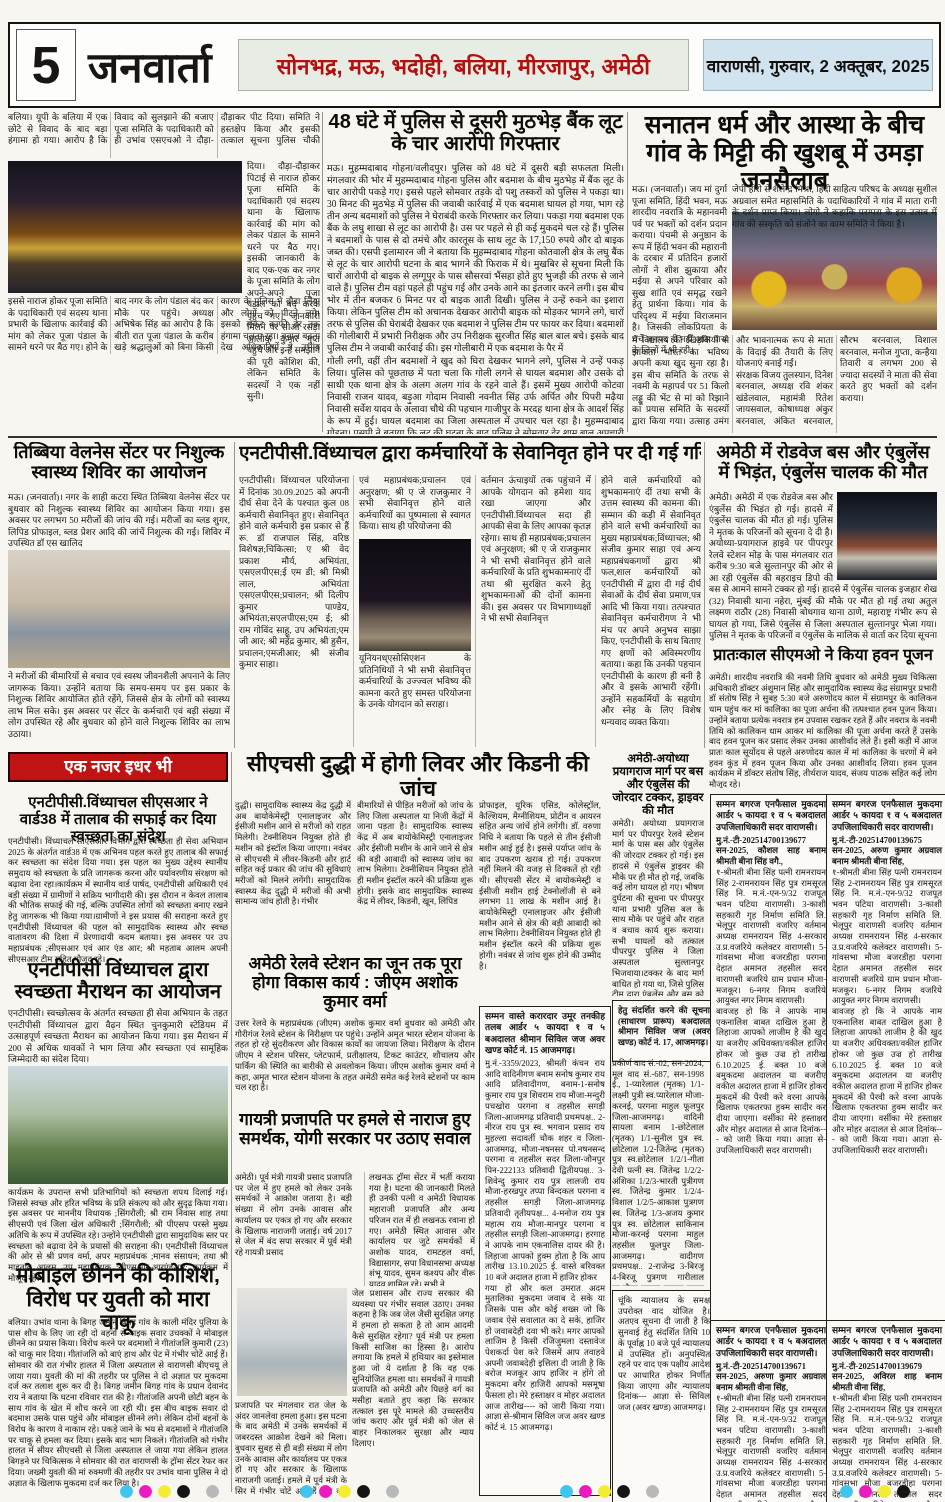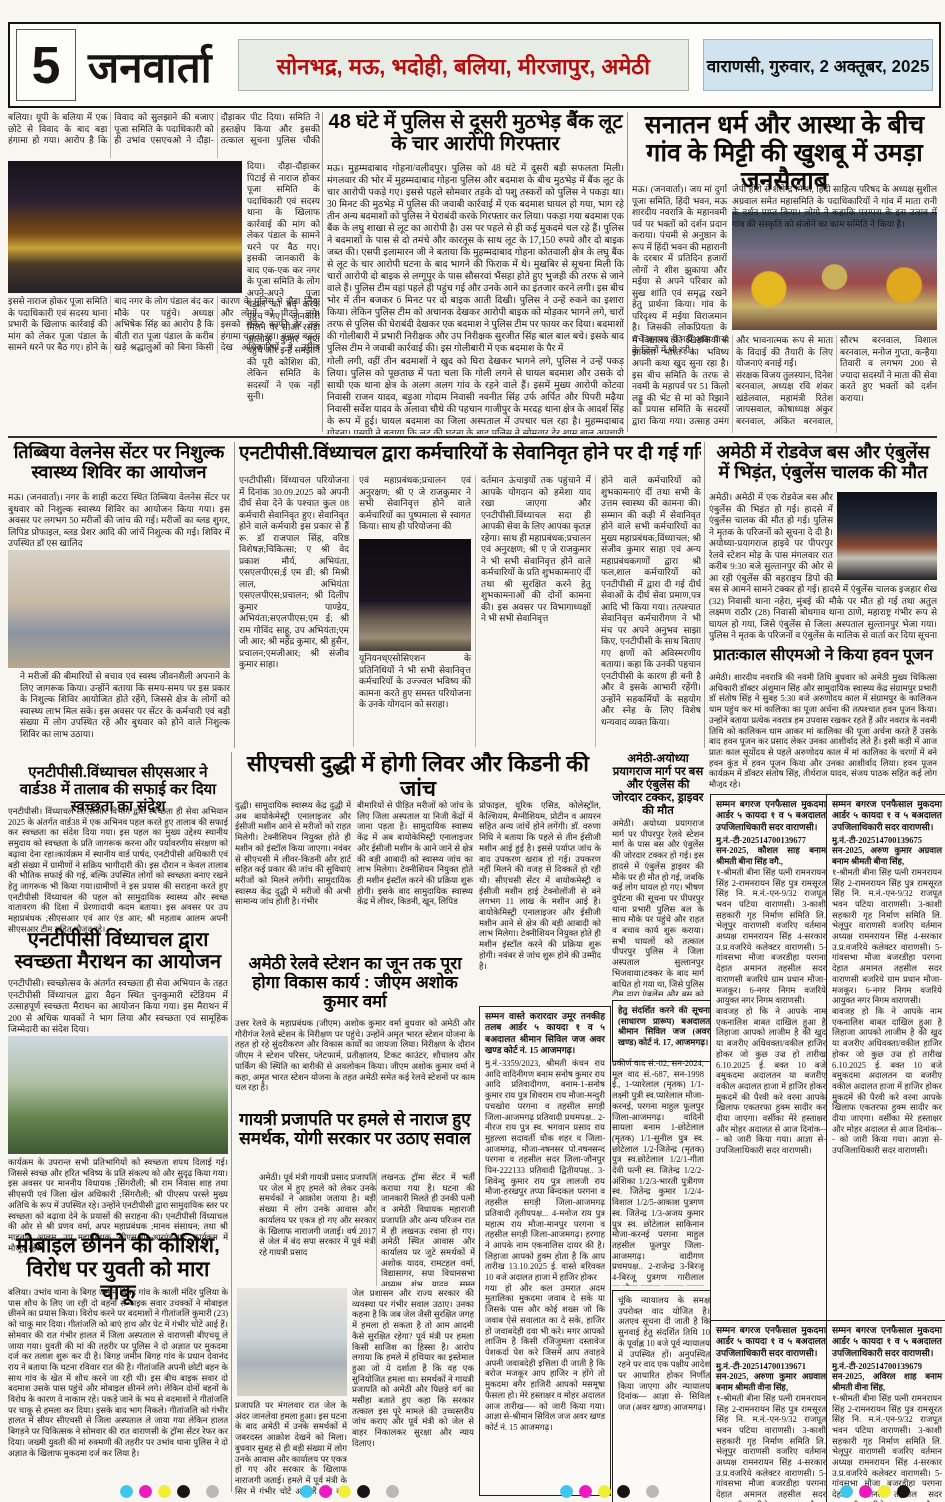--- a/index.html
+++ b/index.html
@@ -81,21 +81,21 @@
       <div>संरक्षक विजय तुलस्यान, दिनेश बरनवाल, अध्यक्ष रवि शंकर खंडेलवाल, महामंत्री रितेश जायसवाल, कोषाध्यक्ष अंकुर बरनवाल, अंकित बरनवाल, सौरभ बरनवाल, विशाल बरनवाल, मनोज गुप्ता, कन्हैया तिवारी व लगभग 200 से ज्यादा सदस्यों ने माता की सेवा करते हुए भक्तों को दर्शन कराया।</div>
     </div>
   </div>
 
   <div class="abs hline" style="left:8px;top:436px;width:929px;"></div>
 
   <div class="abs" style="left:8px;top:442px;width:222px;height:306px;">
     <div class="hl" style="font-size:18px;height:50px;">तिब्बिया वेलनेस सेंटर पर निशुल्क स्वास्थ्य शिविर का आयोजन</div>
     <div class="bsm" style="height:56px;">मऊ। (जनवार्ता)। नगर के शाही कटरा स्थित तिब्बिया वेलनेस सेंटर पर बुधवार को निशुल्क स्वास्थ्य शिविर का आयोजन किया गया। इस अवसर पर लगभग 50 मरीजों की जांच की गई। मरीजों का ब्लड शुगर, लिपिड प्रोफाइल, ब्लड प्रेशर आदि की जांचें निशुल्क की गई। शिविर में उपस्थित डॉ एस खालिद</div>
     <div class="photo ph-clinic" style="width:222px;height:118px;margin-top:2px;"></div>
-    <div class="bsm" style="height:74px;margin-top:3px;margin-left:12px;">ने मरीजों की बीमारियों से बचाव एवं स्वस्थ जीवनशैली अपनाने के लिए जागरूक किया। उन्होंने बताया कि समय-समय पर इस प्रकार के निशुल्क शिविर आयोजित होते रहेंगे, जिससे क्षेत्र के लोगों को स्वास्थ्य लाभ मिल सके। इस अवसर पर सेंटर के कर्मचारी एवं बड़ी संख्या में लोग उपस्थित रहे और बुधवार को होने वाले निशुल्क शिविर का लाभ उठाया।</div>
+    <div class="bsm" style="height:74px;margin-top:3px;">ने मरीजों की बीमारियों से बचाव एवं स्वस्थ जीवनशैली अपनाने के लिए जागरूक किया। उन्होंने बताया कि समय-समय पर इस प्रकार के निशुल्क शिविर आयोजित होते रहेंगे, जिससे क्षेत्र के लोगों को स्वास्थ्य लाभ मिल सके। इस अवसर पर सेंटर के कर्मचारी एवं बड़ी संख्या में लोग उपस्थित रहे और बुधवार को होने वाले निशुल्क शिविर का लाभ उठाया।</div>
   </div>
 
   <div class="abs vline" style="left:234px;top:442px;height:306px;"></div>
 
   <div class="abs" style="left:239px;top:442px;width:462px;height:306px;">
     <div class="hl" style="font-size:19px;height:30px;white-space:nowrap;">एनटीपीसी.विंध्याचल द्वारा कर्मचारियों के सेवानिवृत होने पर दी गई गरिमामयी विदाई</div>
     <div style="display:flex;height:272px;margin-top:3px;">
       <div class="bsm" style="width:110px;flex:none;border-right:1px solid #b9b5ad;padding-right:4px;">एनटीपीसी। विंध्याचल परियोजना में दिनांक 30.09.2025 को अपनी दीर्घ सेवा देने के पश्चात कुल 08 कर्मचारी सेवानिवृत हुए। सेवानिवृत होने वाले कर्मचारी इस प्रकार से हैं रू. डॉ राजपाल सिंह, वरिष्ठ विशेषज्ञ;चिकित्सा; ए श्री वेद प्रकाश मौर्य, अभियंता, एसएलपीएस;ई एम डी; श्री मिश्री लाल, अभियंता एसएलपीएस;प्रचालन; श्री दिलीप कुमार पाण्डेय, अभियंता;सएलपीएस;एम ई; श्री राम गोविंद साहू, उप अभियंता;एम जी आर; श्री महेंद्र कुमार, श्री हुसैन, प्रचालन;एमजीआर; श्री संजीव कुमार साहा।</div>
       <div style="width:112px;flex:none;margin-left:5px;border-right:1px solid #b9b5ad;padding-right:4px;">
         <div class="bsm" style="height:62px;">एवं महाप्रबंधक;प्रचालन एवं अनुरक्षण; श्री ए जे राजकुमार ने सभी सेवानिवृत्त होने वाले कर्मचारियों का पुष्पमाला से स्वागत किया। साथ ही परियोजना की</div>
@@ -116,20 +116,21 @@
       <div class="bsm">अमेठी। अमेठी में एक रोडवेज बस और एंबुलेंस की भिड़ंत हो गई। हादसे में एंबुलेंस चालक की मौत हो गई। पुलिस ने मृतक के परिजनों को सूचना दे दी है। अयोध्या-प्रयागराज हाइवे पर पीपरपुर रेलवे स्टेशन मोड़ के पास मंगलवार रात करीब 9:30 बजे सुल्तानपुर की ओर से आ रही एंबुलेंस की बहराइच डिपो की बस से आमने सामने टक्कर हो गई। हादसे में एंबुलेंस चालक इजहार शेख (32) निवासी थाना नहेरा, मुंबई की मौके पर मौत हो गई तथा अतुल लक्ष्मण राठौर (28) निवासी बोधगाव थाना ठाणे, महाराष्ट्र गंभीर रूप से घायल हो गया, जिसे एंबुलेंस से जिला अस्पताल सुल्तानपुर भेजा गया। पुलिस ने मृतक के परिजनों व एंबुलेंस के मालिक से वार्ता कर दिया सूचना दे दी है।</div>
     </div>
   </div>
 
   <div class="abs" style="left:709px;top:646px;width:228px;height:142px;">
     <div class="hl" style="font-size:16px;height:24px;white-space:nowrap;">प्रातःकाल सीएमओ ने किया हवन पूजन</div>
     <div class="bxs" style="height:114px;margin-top:2px;">अमेठी। शारदीय नवरात्रि की नवमी तिथि बुधवार को अमेठी मुख्य चिकित्सा अधिकारी डॉक्टर अंशुमान सिंह और सामुदायिक स्वास्थ्य केंद्र संग्रामपुर प्रभारी डॉ संतोष सिंह ने सुबह 5:30 बजे अरुणोदय काल में संग्रामपुर के कालिकन धाम पहुंच कर मां कालिका का पूजा अर्चना की तत्पश्चात हवन पूजन किया। उन्होंने बताया प्रत्येक नवरात्र हम उपवास रखकर रहते हैं और नवरात्र के नवमी तिथि को कालिकन धाम आकर मां कालिका की पूजा अर्चना करते हैं उसके बाद हवन पूजन कर प्रसाद लेकर उनका आशीर्वाद लेते हैं। इसी कड़ी में आज प्रातः काल सूर्योदय से पहले अरुणोदय काल में मां कालिका के चरणों में बने हवन कुंड में हवन पूजन किया और उनका आशीर्वाद लिया। हवन पूजन कार्यक्रम में डॉक्टर संतोष सिंह, तीर्थराज यादव, संजय पाठक सहित कई लोग मौजूद रहे।</div>
   </div>
 
   <div class="abs" style="left:8px;top:752px;width:220px;height:744px;">
+    <div class="banner" style="height:26px;line-height:26px;font-size:17px;">एक नजर इधर भी</div>
     <div class="hl" style="font-size:15px;height:42px;margin-top:12px;">एनटीपीसी.विंध्याचल सीएसआर ने वार्ड38 में तालाब की सफाई कर दिया स्वच्छता का संदेश</div>
     <div class="bxs" style="height:118px;">एनटीपीसी। विंध्याचल सीएसआर विभाग द्वारा स्वच्छता ही सेवा अभियान 2025 के अंतर्गत वार्ड38 में एक अभिनव पहल करते हुए तालाब की सफाई कर स्वच्छता का संदेश दिया गया। इस पहल का मुख्य उद्देश्य स्थानीय समुदाय को स्वच्छता के प्रति जागरूक करना और पर्यावरणीय संरक्षण को बढ़ावा देना रहा।कार्यक्रम में स्थानीय वार्ड पार्षद, एनटीपीसी अधिकारी एवं बड़ी संख्या में ग्रामीणों ने सक्रिय भागीदारी की। इस दौरान न केवल तालाब की भौतिक सफाई की गई, बल्कि उपस्थित लोगों को स्वच्छता बनाए रखने हेतु जागरूक भी किया गया।ग्रामीणों ने इस प्रयास की सराहना करते हुए एनटीपीसी विंध्याचल की पहल को सामुदायिक स्वास्थ्य और स्वच्छ वातावरण की दिशा में प्रेरणादायी कदम बताया। इस अवसर पर उप महाप्रबंधक ;सीएसआर एवं आर एंड आर; श्री महताब आलम अपनी सीएसआर टीम सहित मौजूद रहे।</div>
     <div class="hl" style="font-size:20px;height:50px;margin-top:4px;">एनटीपीसी विंध्याचल द्वारा स्वच्छता मैराथन का आयोजन</div>
     <div class="bsm" style="height:56px;">एनटीपीसी। स्वच्छोत्सव के अंतर्गत स्वच्छता ही सेवा अभियान के तहत एनटीपीसी विंध्याचल द्वारा वैढ़न स्थित चुनकुमारी स्टेडियम में उत्साहपूर्ण स्वच्छता मैराथन का आयोजन किया गया। इस मैराथन में 200 से अधिक धावकों ने भाग लिया और स्वच्छता एवं सामूहिक जिम्मेदारी का संदेश दिया।</div>
     <div class="photo ph-marathon" style="width:220px;height:118px;margin-top:2px;"></div>
     <div class="bxs" style="height:72px;margin-top:3px;">कार्यक्रम के उपरान्त सभी प्रतिभागियों को स्वच्छता शपथ दिलाई गई। जिससे स्वच्छ और हरित भविष्य के प्रति संकल्प को और सुदृढ़ किया गया। इस अवसर पर माननीय विधायक ;सिंगरौली; श्री राम निवास शाह तथा सीएसपी एवं जिला खेल अधिकारी ;सिंगरौली; श्री पीएसप परस्ते मुख्य अतिथि के रूप में उपस्थित रहे। उन्होंने एनटीपीसी द्वारा सामुदायिक स्तर पर स्वच्छता को बढ़ावा देने के प्रयासों की सराहना की। एनटीपीसी विंध्याचल की ओर से श्री प्रणव वर्मा, अपर महाप्रबंधक ;मानव संसाधन; तथा श्री माहताब आलम, उप महाप्रबंधक ;सीएसआर-आरएंडआर; कार्यक्रम में मौजूद रहे।</div>
     <div class="hl" style="font-size:21px;height:54px;margin-top:4px;">मोबाइल छीनने की कोशिश, विरोध पर युवती को मारा चाकू</div>
     <div class="bxs" style="height:176px;">बलिया। उभांव थाना के बिगह जमीन बिगह गांव के काली मंदिर पुलिया के पास शौच के लिए जा रही दो बहनों से बाइक सवार उचक्कों ने मोबाइल छीनने का प्रयास किया। विरोध करने पर बदमाशों ने गीतांजलि कुमारी (23) को चाकू मार दिया। गीतांजलि को बाएं हाथ और पेट में गंभीर चोटें आई हैं। सोमवार की रात गंभीर हालत में जिला अस्पताल से वाराणसी बीएचयू ले जाया गया। युवती की मां की तहरीर पर पुलिस ने दो अज्ञात पर मुकदमा दर्ज कर तलाश शुरू कर दी है। बिगह जमीन बिगह गांव के प्रधान देवानंद राय ने बताया कि घटना रविवार रात की है। गीतांजलि अपनी छोटी बहन के साथ गांव के खेत में शौच करने जा रही थी। इस बीच बाइक सवार दो बदमाश उसके पास पहुंचे और मोबाइल छीनने लगे। लेकिन दोनों बहनों के विरोध के कारण वे नाकाम रहे। पकड़े जाने के भय से बदमाशों ने गीतांजलि पर चाकू से हमला कर दिया। इसके बाद भाग निकले। गीतांजलि को गंभीर हालत में सीयर सीएचसी से जिला अस्पताल ले जाया गया लेकिन हालत बिगड़ने पर चिकित्सक ने सोमवार की रात वाराणसी के ट्रॉमा सेंटर रेफर कर दिया। जख्मी युवती की मां रुक्मणी की तहरीर पर उभांव थाना पुलिस ने दो अज्ञात के खिलाफ मुकदमा दर्ज कर लिया है।</div>
   </div>
 
@@ -138,21 +139,21 @@
   <div class="abs hl" style="left:235px;top:752px;width:366px;height:44px;font-size:22px;">सीएचसी दुद्धी में होगी लिवर और किडनी की जांच</div>
   <div class="abs bxs" style="left:235px;top:800px;width:116px;height:150px;">दुद्धी। सामुदायिक स्वास्थ्य केंद्र दुद्धी में अब बायोकेमेस्ट्री एनालाइजर और ईसीजी मशीन आने से मरीजों को राहत मिलेगी। टेक्नीशियन नियुक्त होते ही मशीन को इंस्टॉल किया जाएगा। नवंबर से सीएचसी में लीवर-किडनी और हार्ट सहित कई प्रकार की जांच की सुविधाएं मरीजों को मिलने लगेंगी। सामुदायिक स्वास्थ्य केंद्र दुद्धी में मरीजों की अभी सामान्य जांच होती है। गंभीर</div>
   <div class="abs bxs" style="left:357px;top:800px;width:116px;height:150px;">बीमारियों से पीड़ित मरीजों को जांच के लिए जिला अस्पताल या निजी केंद्रों में जाना पड़ता है। सामुदायिक स्वास्थ्य केंद्र में अब बायोकेमिस्ट्री एनालाइजर और ईसीजी मशीन के आने जाने से क्षेत्र की बड़ी आबादी को स्वास्थ्य जांच का लाभ मिलेगा। टेक्नीशियन नियुक्त होते ही मशीन इंस्टॉल करने की प्रक्रिया शुरू होगी। इसके बाद सामुदायिक स्वास्थ्य केंद्र में लीवर, किडनी, खून, लिपिड</div>
   <div class="abs bxs" style="left:479px;top:800px;width:122px;height:200px;">प्रोफाइल, यूरिक एसिड, कोलेस्ट्रॉल, कैल्शियम, मैग्नीशियम, प्रोटीन व आयरन सहित अन्य जांचें होने लगेंगी। डॉ. वरुणा निधि ने बताया कि पहले से तीन ईसीजी मशीन आई हुई है। इससे पर्याप्त जांच के बाद उपकरण खराब हो गई। उपकरण नहीं मिलने की वजह से दिक्कतें हो रही थी। सीएचसी सेंटर में बायोकमेस्ट्री व ईसीजी मशीन हाई टेक्नोलॉजी से बने लगभग 11 लाख के मशीन आई है। बायोकेमिस्ट्री एनालाइजर और ईसीजी मशीन आने से क्षेत्र की बड़ी आबादी को लाभ मिलेगा। टेक्नीशियन नियुक्त होते ही मशीन इंस्टॉल करने की प्रक्रिया शुरू होगी। नवंबर से जांच शुरू होने की उम्मीद है।</div>
 
   <div class="abs hl" style="left:235px;top:954px;width:240px;height:62px;font-size:17px;">अमेठी रेलवे स्टेशन का जून तक पूरा होगा विकास कार्य : जीएम अशोक कुमार वर्मा</div>
   <div class="abs bxs" style="left:235px;top:1018px;width:240px;height:90px;">उत्तर रेलवे के महाप्रबंधक (जीएम) अशोक कुमार वर्मा बुधवार को अमेठी और गौरीगंज रेलवे स्टेशन के निरीक्षण पर पहुंचे। उन्होंने अमृत भारत स्टेशन योजना के तहत हो रहे सुंदरीकरण और विकास कार्यों का जायजा लिया। निरीक्षण के दौरान जीएम ने स्टेशन परिसर, प्लेटफार्म, प्रतीक्षालय, टिकट काउंटर, शौचालय और पार्किंग की स्थिति का बारीकी से अवलोकन किया। जीएम अशोक कुमार वर्मा ने कहा, अमृत भारत स्टेशन योजना के तहत अमेठी समेत कई रेलवे स्टेशनों पर काम चल रहा है।</div>
 
   <div class="abs hl" style="left:235px;top:1110px;width:240px;height:60px;font-size:17px;">गायत्री प्रजापति पर हमले से नाराज हुए समर्थक, योगी सरकार पर उठाए सवाल</div>
   <div class="abs" style="left:235px;top:1172px;width:240px;height:114px;display:flex;">
-    <div class="bxs" style="width:117px;flex:none;border-right:1px solid #b9b5ad;padding-right:0;margin-left:24px;">अमेठी। पूर्व मंत्री गायत्री प्रसाद प्रजापति पर जेल में हुए हमले को लेकर उनके समर्थकों ने आक्रोश जताया है। बड़ी संख्या में लोग उनके आवास और कार्यालय पर एकत्र हो गए और सरकार के खिलाफ नाराजगी जताई। वर्ष 2017 से जेल में बंद सपा सरकार में पूर्व मंत्री रहे गायत्री प्रसाद</div>
+    <div class="bxs" style="width:117px;flex:none;border-right:1px solid #b9b5ad;padding-right:12px;">अमेठी। पूर्व मंत्री गायत्री प्रसाद प्रजापति पर जेल में हुए हमले को लेकर उनके समर्थकों ने आक्रोश जताया है। बड़ी संख्या में लोग उनके आवास और कार्यालय पर एकत्र हो गए और सरकार के खिलाफ नाराजगी जताई। वर्ष 2017 से जेल में बंद सपा सरकार में पूर्व मंत्री रहे गायत्री प्रसाद</div>
     <div class="bxs" style="flex:1;margin-left:4px;">लखनऊ ट्रॉमा सेंटर में भर्ती कराया गया है। घटना की जानकारी मिलते ही उनकी पत्नी व अमेठी विधायक महाराजी प्रजापति और अन्य परिजन रात में ही लखनऊ रवाना हो गए। अमेठी स्थित आवास और कार्यालय पर जुटे समर्थकों में अशोक यादव, रामटहल वर्मा, विद्यासागर, सपा विधानसभा अध्यक्ष शंभू यादव, सुमन कश्यप और वीरू यादव शामिल रहे। सभी ने</div>
   </div>
   <div class="abs photo ph-hospital" style="left:237px;top:1288px;width:110px;height:108px;"></div>
   <div class="abs bxs" style="left:352px;top:1288px;width:122px;height:206px;">जेल प्रशासन और राज्य सरकार की व्यवस्था पर गंभीर सवाल उठाए। उनका कहना है कि जब जेल जैसी सुरक्षित जगह में हमला हो सकता है तो आम आदमी कैसे सुरक्षित रहेगा? पूर्व मंत्री पर हमला किसी साजिश का हिस्सा है। आरोप लगाया कि हमले में हथियार का इस्तेमाल हुआ जो ये दर्शाता है कि वह एक सुनियोजित हमला था। समर्थकों ने गायत्री प्रजापति को अमेठी और पिछड़े वर्ग का मसीहा बताते हुए कहा कि सरकार तत्काल इस पूरे मामले की उच्चस्तरीय जांच कराए और पूर्व मंत्री को जेल से बाहर निकालकर सुरक्षा और न्याय दिलाए।</div>
   <div class="abs bxs" style="left:235px;top:1400px;width:112px;height:94px;">प्रजापति पर मंगलवार रात जेल के अंदर जानलेवा हमला हुआ। इस घटना के बाद अमेठी में उनके समर्थकों में जबरदस्त आक्रोश देखने को मिला। बुधवार सुबह से ही बड़ी संख्या में लोग उनके आवास और कार्यालय पर एकत्र हो गए और सरकार के खिलाफ नाराजगी जताई। हमले में पूर्व मंत्री के सिर में गंभीर चोटें आई हैं और कई टांके लगे हैं। उन्हें इलाज के लिए</div>
 
   <div class="abs notice" style="left:479px;top:1006px;width:120px;height:480px;">
     <div class="ntitle">सम्मन वास्ते करारदार उमूर तनकीह तलब आर्डर ५ कायदा १ व ५ बअदालत श्रीमान सिविल जज अवर खण्ड कोर्ट नं. 15 आजमगढ़।</div>
     <div class="bxs" style="margin-top:2px;">मु.नं.-3359/2023, श्रीमती कंचन राय आदि वादिनीगण बनाम सनोष कुमार राय आदि प्रतिवादीगण, बनाम-1-सनोष कुमार राय पुत्र शिवराम राय मौजा-मन्दुरी पचखोरा परगना व तहसील सगड़ी जिला-आजमगढ़ प्रतिवादी प्रथमपक्ष.. 2-नीरज राय पुत्र स्व. भगवान प्रसाद राय मुहल्ला सदावर्ती चौक शहर व जिला-आजमगढ़, मौजा-नषनसर पो.नषनसन्द परगना व तहसील सदर जिला-जौनपुर पिन-222133 प्रतिवादी द्वितीयपक्ष.. 3-शिवेन्दु कुमार राय पुत्र लालजी राय मौजा-हरखपुर तप्पा बिन्दकल परगना व तहसील सगड़ी जिला-आजमगढ़ प्रतिवादी तृतीयपक्ष... 4-मनोज राय पुत्र महात्म राय मौजा-मानपुर परगना व तहसील सगड़ी जिला-आजमगढ़। हरगाह ने आपके नाम एकनालिस दायर की है। लिहाजा आपको हुक्म होता है कि आप तारीख 13.10.2025 ई. वास्ते बरिवक्त 10 बजे अदालत हाजा में हाजिर होकर</div>
     <div class="bxs">गया हो और कल उमरात अदम मुतालिका मुकदमा जवाब दे सके या जिसके पास और कोई शख्स जो कि जवाब ऐसे सवालात का दे सके, हाजिर हो जवाबदेही दवा भी करे। मगर आपको लाजिम है किसी रजिजुमला दस्तावेज पेशकर्दा पेश करे जिसमें आप तवाहवे अपनी जवाबदेही इत्तिला दी जाती है कि बरोज मजकूर आप हाजिर न होंगे तो मुकदमा बगैर हाजिरी आपको मसमूषा फैसला हो। मेरे हस्ताक्षर व मोहर अदालत आज तारीख---- को जारी किया गया। आज्ञा से-श्रीमान सिविल जज अवर खण्ड कोर्ट नं. 15 आजमगढ़।</div>

